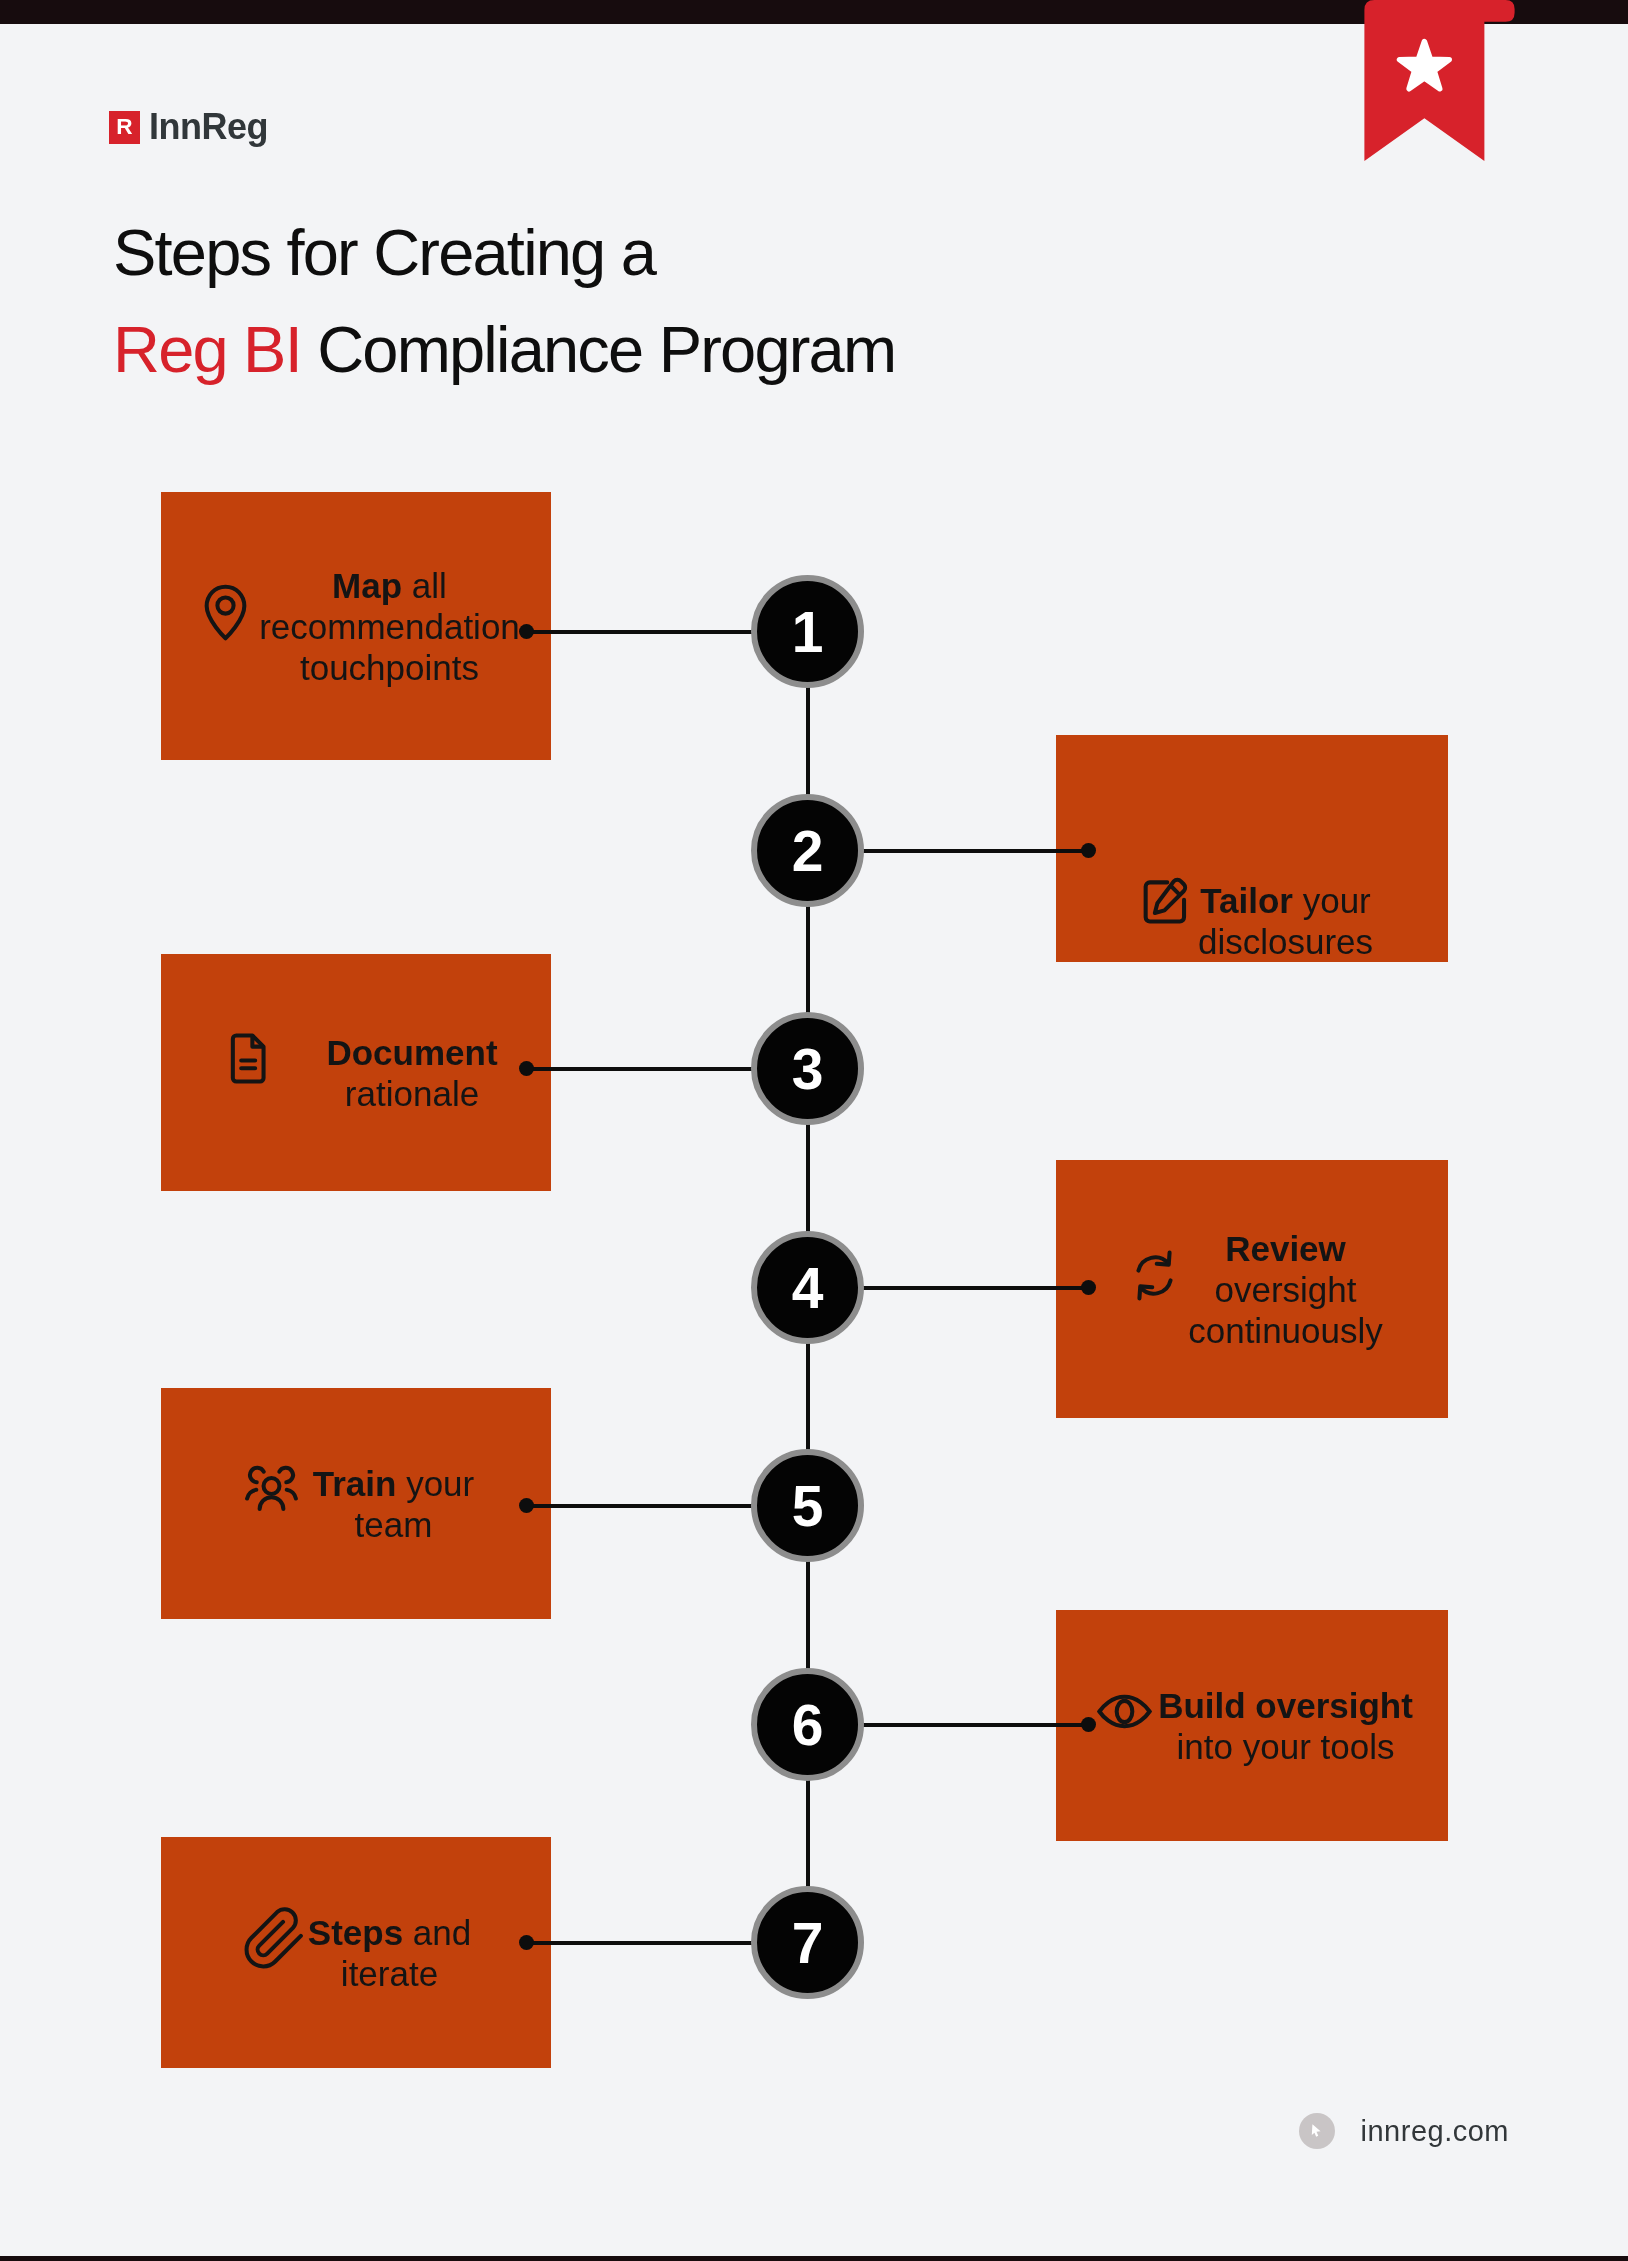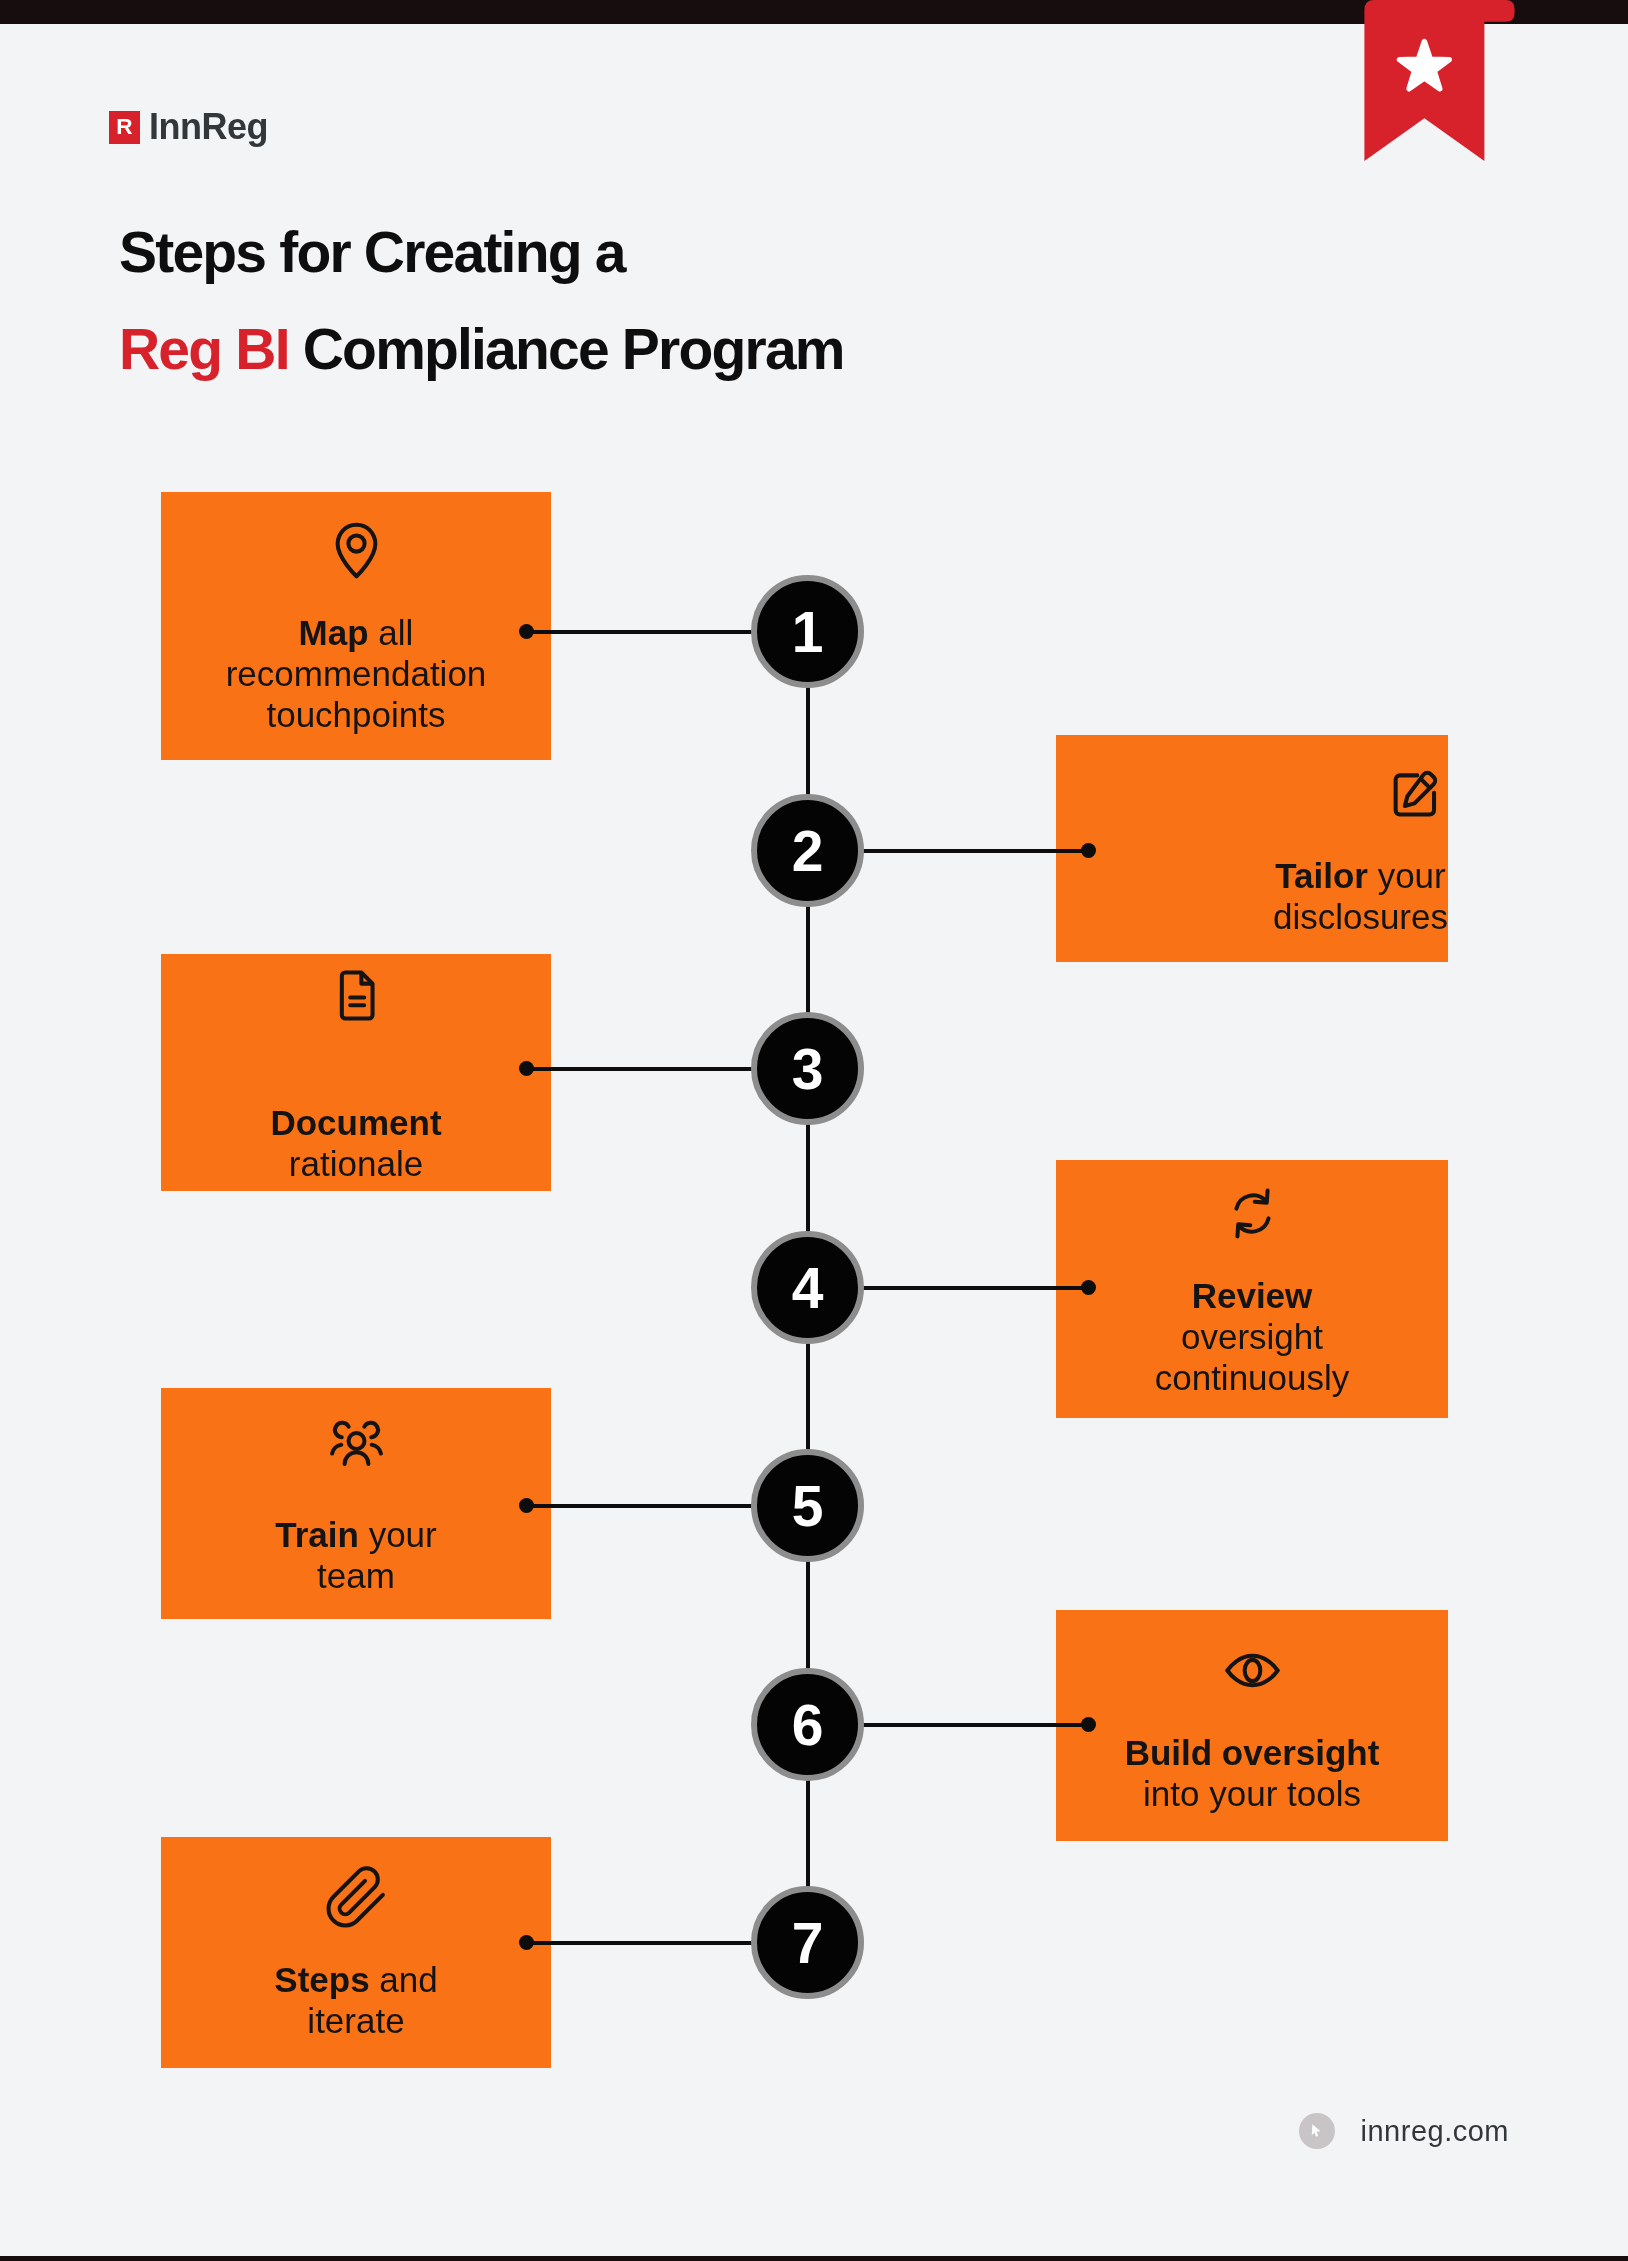--- a/index.html
+++ b/index.html
@@ -9,32 +9,32 @@
   .bar.top{top:0;height:24px;}
   .bar.bottom{bottom:0;height:5px;}
 
   .logo{position:absolute;left:109px;top:106px;display:flex;align-items:center;gap:9px;}
   .logo-mark{width:31px;height:33px;background:#d7222b;color:#ffffff;display:flex;
              align-items:center;justify-content:center;font-size:22.6px;font-weight:700;}
   .logo-text{font-size:36px;font-weight:700;color:#31373a;letter-spacing:-0.5px;}
 
   .ribbon{position:absolute;left:1364px;top:0;}
 
-  .title{position:absolute;left:119px;top:204px;font-size:57px;line-height:97px;
-         font-weight:700;color:#0e0e0e;letter-spacing:-1.8px;white-space:nowrap;}
+  .title{position:absolute;left:113px;top:204px;font-size:65px;line-height:97px;
+         font-weight:400;color:#0e0e0e;letter-spacing:-1.8px;white-space:nowrap;}
   .title .accent{color:#d7222b;}
 
   .vline{position:absolute;width:4.1px;background:#0d0d0d;}
   .hline{position:absolute;height:4.1px;background:#0d0d0d;}
   .dot{position:absolute;width:15.4px;height:15.4px;border-radius:50%;background:#0d0d0d;}
   .circle{position:absolute;width:101px;height:101px;border-radius:50%;background:#040404;
           border:6.3px solid #8d8d8d;display:flex;align-items:center;justify-content:center;
           color:#ffffff;font-size:57px;font-weight:700;}
 
-  .card{position:absolute;background:#f97316;display:flex;flex-direction:column;
+  .card{position:absolute;background:#c2410c;display:flex;flex-direction:row;
         align-items:center;justify-content:center;text-align:center;}
   .card .icon{width:67px;height:67px;margin-bottom:28px;color:#141414;}
   .card-text{font-size:35px;line-height:41px;color:#141414;font-weight:400;}
   .card-text b{font-weight:700;}
 
   .footer{position:absolute;top:2113px;right:120px;display:flex;align-items:center;gap:26px;}
   .footer-badge{width:36px;height:36px;border-radius:50%;background:#c9c5c6;display:flex;
                 align-items:center;justify-content:center;}
   .footer-text{font-size:29px;font-weight:500;color:#32373a;letter-spacing:0.5px;}
 </style>

